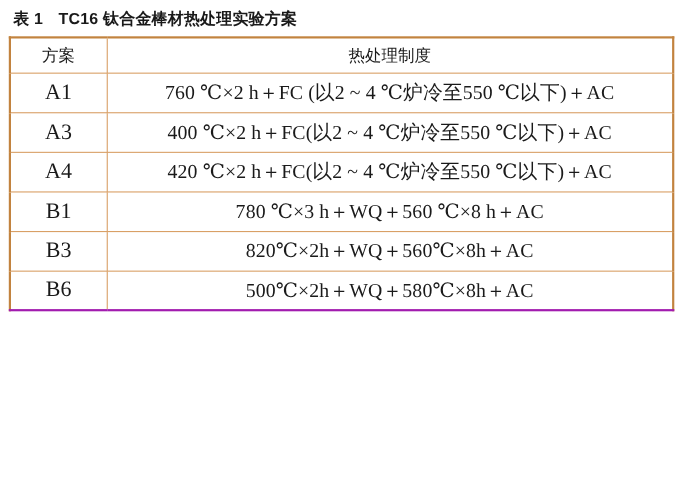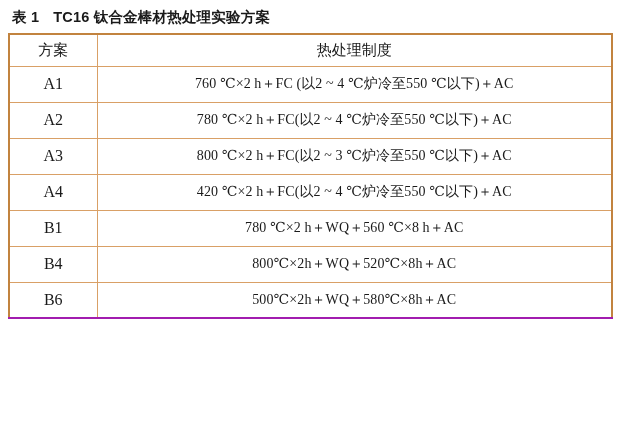--- a/index.html
+++ b/index.html
@@ -55,24 +55,24 @@
     white-space: nowrap;
   }
   table.exp-table tr.head-row th {
     border-top: 2px solid #c2833f;
     border-bottom: 1px solid #d9a066;
     font-family: "Liberation Sans", "DejaVu Sans", sans-serif;
     font-size: 15px;
   }
   table.exp-table td.plan-cell {
     font-family: "Liberation Serif", "DejaVu Serif", serif;
-    font-size: 16px;
+    font-size: 20px;
   }
   table.exp-table td.regime-cell {
-    font-size: 14px;
+    font-size: 18px;
     letter-spacing: 0.1px;
   }
   table.exp-table tr:last-child td {
     border-bottom: 2px solid #a21caf;
   }
   table.exp-table td:first-child,
   table.exp-table th:first-child {
     border-left: 2px solid #c2833f;
   }
   table.exp-table td:last-child,
@@ -99,38 +99,34 @@
         <th>方案</th>
         <th>热处理制度</th>
       </tr>
     </thead>
     <tbody>
       <tr>
         <td class="plan-cell">A1</td>
         <td class="regime-cell">760 ℃×2 h＋FC (以2 ~ 4 ℃炉冷至550 ℃以下)＋AC</td>
       </tr>
       <tr>
-        <td class="plan-cell">A2</td>
-        <td class="regime-cell">780 ℃×2 h＋FC(以2 ~ 4 ℃炉冷至550 ℃以下)＋AC</td>
-      </tr>
-      <tr>
         <td class="plan-cell">A3</td>
-        <td class="regime-cell">800 ℃×2 h＋FC(以2 ~ 3 ℃炉冷至550 ℃以下)＋AC</td>
+        <td class="regime-cell">400 ℃×2 h＋FC(以2 ~ 4 ℃炉冷至550 ℃以下)＋AC</td>
       </tr>
       <tr>
         <td class="plan-cell">A4</td>
         <td class="regime-cell">420 ℃×2 h＋FC(以2 ~ 4 ℃炉冷至550 ℃以下)＋AC</td>
       </tr>
       <tr>
         <td class="plan-cell">B1</td>
-        <td class="regime-cell">780 ℃×2 h＋WQ＋560 ℃×8 h＋AC</td>
+        <td class="regime-cell">780 ℃×3 h＋WQ＋560 ℃×8 h＋AC</td>
       </tr>
       <tr>
-        <td class="plan-cell">B4</td>
-        <td class="regime-cell">800℃×2h＋WQ＋520℃×8h＋AC</td>
+        <td class="plan-cell">B3</td>
+        <td class="regime-cell">820℃×2h＋WQ＋560℃×8h＋AC</td>
       </tr>
       <tr>
         <td class="plan-cell">B6</td>
         <td class="regime-cell">500℃×2h＋WQ＋580℃×8h＋AC</td>
       </tr>
     </tbody>
   </table>
 
 </div>
 

